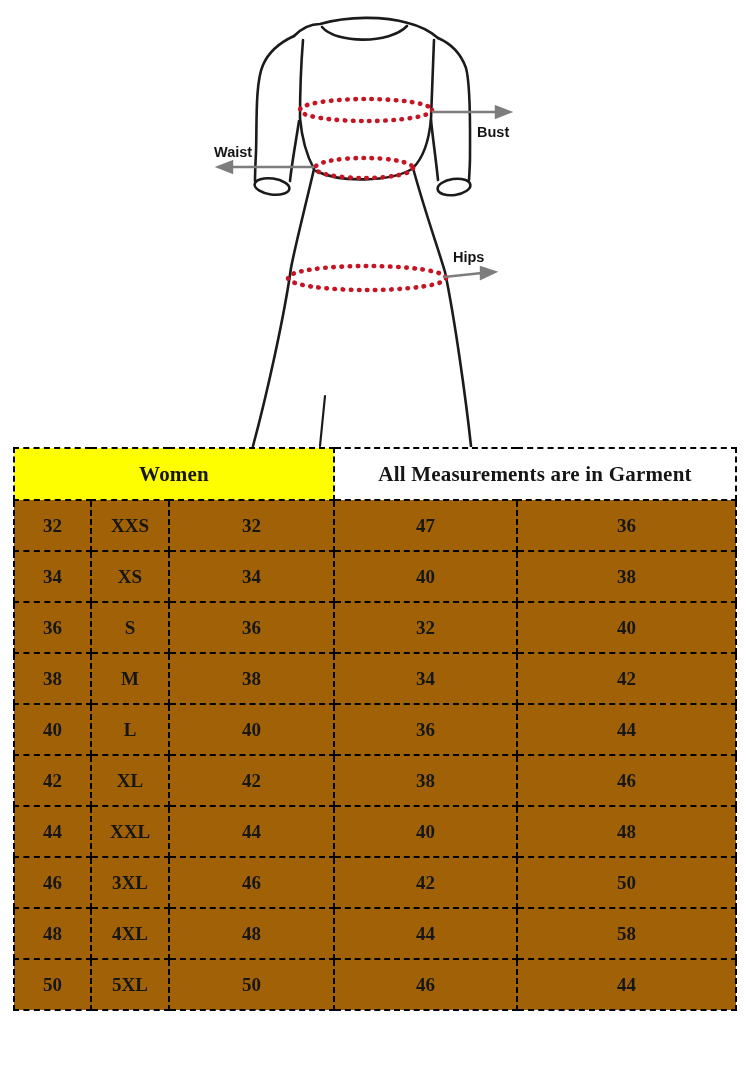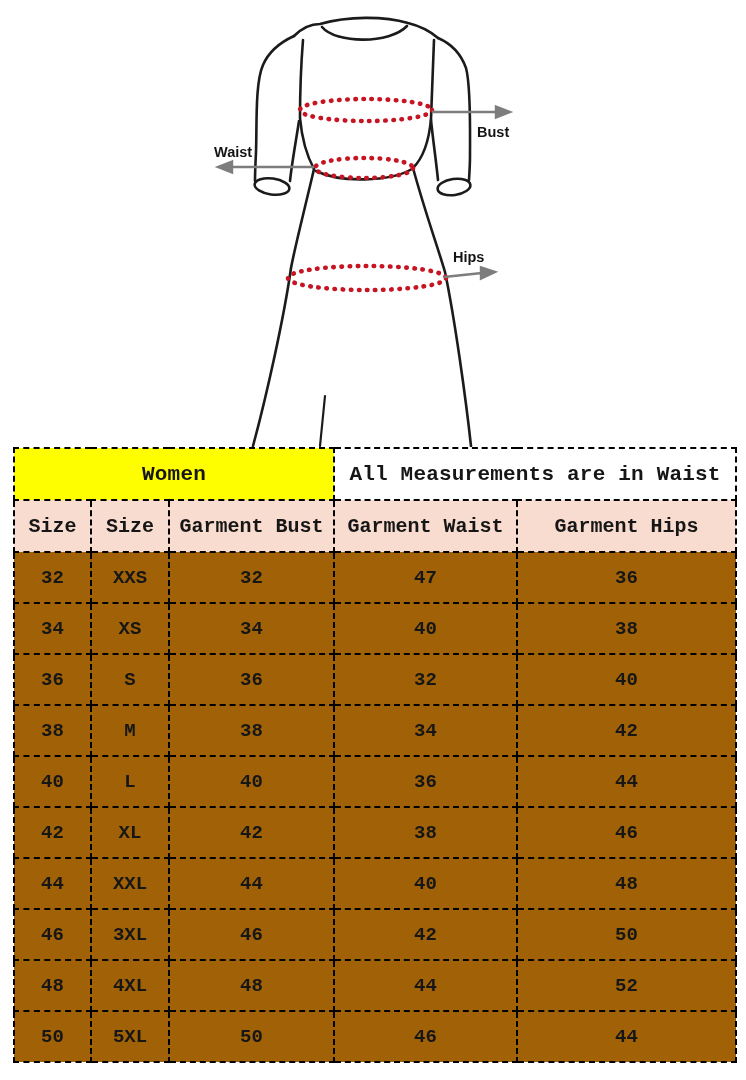--- a/index.html
+++ b/index.html
@@ -10,21 +10,21 @@
   .measure-label { font-family: "Liberation Sans", sans-serif; font-size: 14.5px; font-weight: bold; fill: #141414; }
 
   table.size-table {
     position: absolute; left: 13px; top: 447px;
     width: 722px; border-collapse: collapse; table-layout: fixed;
   }
   .size-table th, .size-table td {
     border: 2px dashed #000;
     text-align: center; vertical-align: middle;
     color: #161616; padding: 0;
-    font-family: Liberation Mono, monospace;
+    font-family: Liberation Serif, serif;
   }
   .gh { height: 50px; font-size: 21px; font-weight: bold; letter-spacing: 0.2px; }
   .gh-women { background: #fffe00; }
   .gh-note  { background: #ffffff; }
   .col-h { height: 50px; background: #f8dcd0; font-size: 20px; font-weight: bold; }
   .size-table tbody td { height: 49px; font-size: 19px; font-weight: bold; background: #a16207; }
 </style>
 </head>
 <body>
 
@@ -87,28 +87,21 @@
     <colgroup>
       <col style="width:77px">
         <col style="width:78px">
         <col style="width:165px">
         <col style="width:183px">
         <col style="width:219px">
     </colgroup>
     <thead>
       <tr>
         <th class="gh gh-women" colspan="3">Women</th>
-        <th class="gh gh-note" colspan="2">All Measurements are in Waist</th>
-      </tr>
-      <tr>
-        <th class="col-h">Size</th>
-        <th class="col-h">Size</th>
-        <th class="col-h">Garment Bust</th>
-        <th class="col-h">Garment Waist</th>
-        <th class="col-h">Garment Hips</th>
+        <th class="gh gh-note" colspan="2">All Measurements are in Garment</th>
       </tr>
     </thead>
     <tbody>
       <tr>
         <td>32</td>
         <td>XXS</td>
         <td>32</td>
         <td>47</td>
         <td>36</td>
       </tr>
@@ -159,21 +152,21 @@
         <td>3XL</td>
         <td>46</td>
         <td>42</td>
         <td>50</td>
       </tr>
       <tr>
         <td>48</td>
         <td>4XL</td>
         <td>48</td>
         <td>44</td>
-        <td>52</td>
+        <td>58</td>
       </tr>
       <tr>
         <td>50</td>
         <td>5XL</td>
         <td>50</td>
         <td>46</td>
         <td>44</td>
       </tr>
     </tbody>
   </table>

